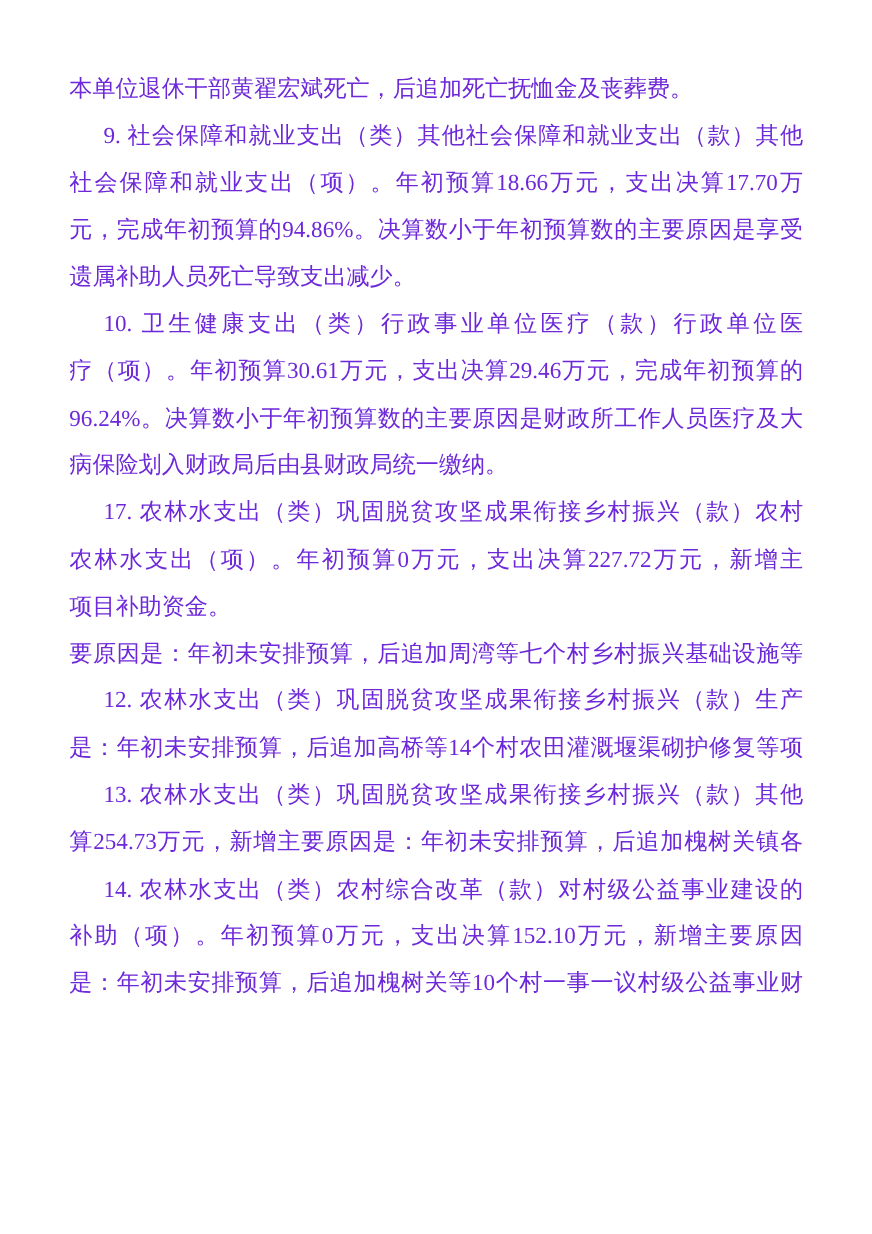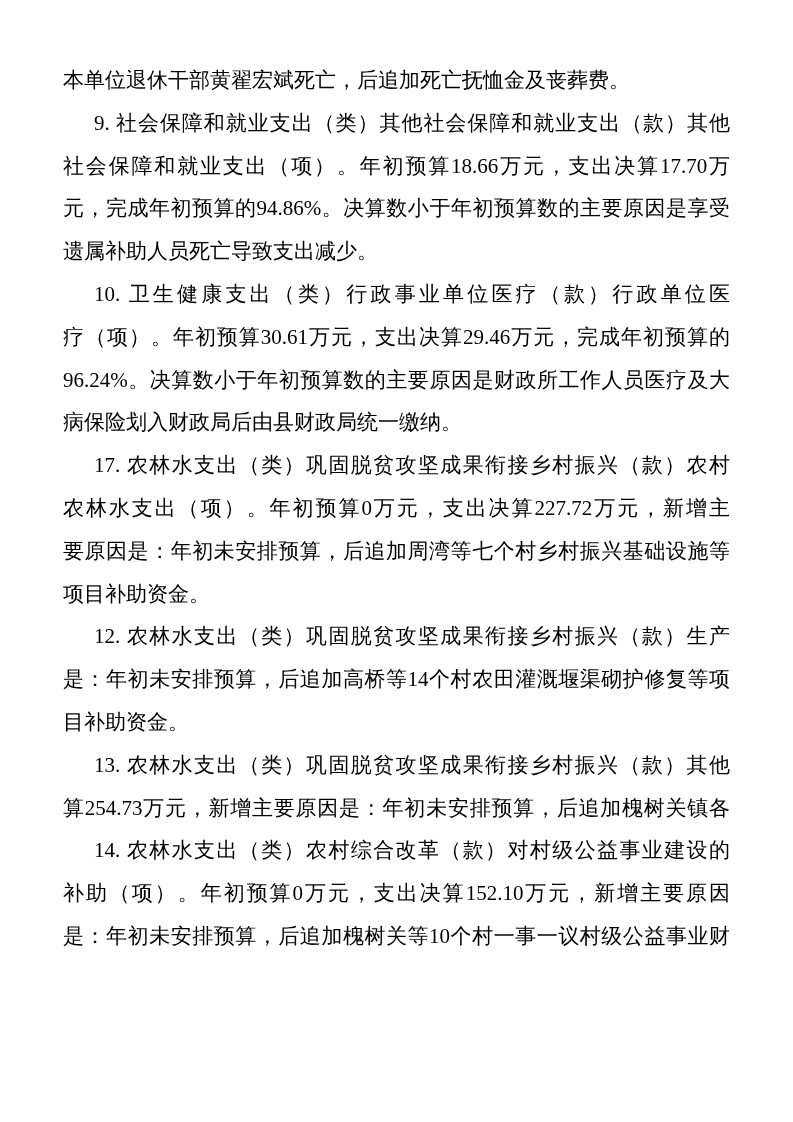--- a/index.html
+++ b/index.html
@@ -9,21 +9,21 @@
   }
   .page {
     position: relative;
     width: 793px;
     height: 1122px;
     box-sizing: border-box;
     background: #ffffff;
     padding: 59px 63px 0 63px;
     overflow: hidden;
     font-family: "Liberation Serif", "DejaVu Serif", serif;
-    color: #000000;
+    color: #6d28d9;
   }
   .text-block {
     width: 667px;
   }
   .line {
     font-size: 21px;
     line-height: 42.8px;
     height: 42.8px;
     white-space: normal;
     overflow: hidden;
@@ -50,24 +50,23 @@
       <div class="line first-line fill">9. 社会保障和就业支出（类）其他社会保障和就业支出（款）其他</div>
       <div class="line fill">社会保障和就业支出（项）。年初预算18.66万元，支出决算17.70万</div>
       <div class="line fill">元，完成年初预算的94.86%。决算数小于年初预算数的主要原因是享受</div>
       <div class="line">遗属补助人员死亡导致支出减少。</div>
       <div class="line first-line fill">10. 卫生健康支出（类）行政事业单位医疗（款）行政单位医</div>
       <div class="line fill">疗（项）。年初预算30.61万元，支出决算29.46万元，完成年初预算的</div>
       <div class="line fill">96.24%。决算数小于年初预算数的主要原因是财政所工作人员医疗及大</div>
       <div class="line">病保险划入财政局后由县财政局统一缴纳。</div>
       <div class="line first-line fill">17. 农林水支出（类）巩固脱贫攻坚成果衔接乡村振兴（款）农村</div>
       <div class="line fill">农林水支出（项）。年初预算0万元，支出决算227.72万元，新增主</div>
+      <div class="line">项目补助资金。</div>
       <div class="line fill">要原因是：年初未安排预算，后追加周湾等七个村乡村振兴基础设施等</div>
-      <div class="line">项目补助资金。</div>
       <div class="line first-line fill">12. 农林水支出（类）巩固脱贫攻坚成果衔接乡村振兴（款）生产</div>
       <div class="line fill">是：年初未安排预算，后追加高桥等14个村农田灌溉堰渠砌护修复等项</div>
-      <div class="line">目补助资金。</div>
       <div class="line first-line fill">13. 农林水支出（类）巩固脱贫攻坚成果衔接乡村振兴（款）其他</div>
       <div class="line fill">算254.73万元，新增主要原因是：年初未安排预算，后追加槐树关镇各</div>
       <div class="line first-line fill">14. 农林水支出（类）农村综合改革（款）对村级公益事业建设的</div>
       <div class="line fill">补助（项）。年初预算0万元，支出决算152.10万元，新增主要原因</div>
       <div class="line fill">是：年初未安排预算，后追加槐树关等10个村一事一议村级公益事业财</div>
     </div>
 </div>
 
 </body></html>

